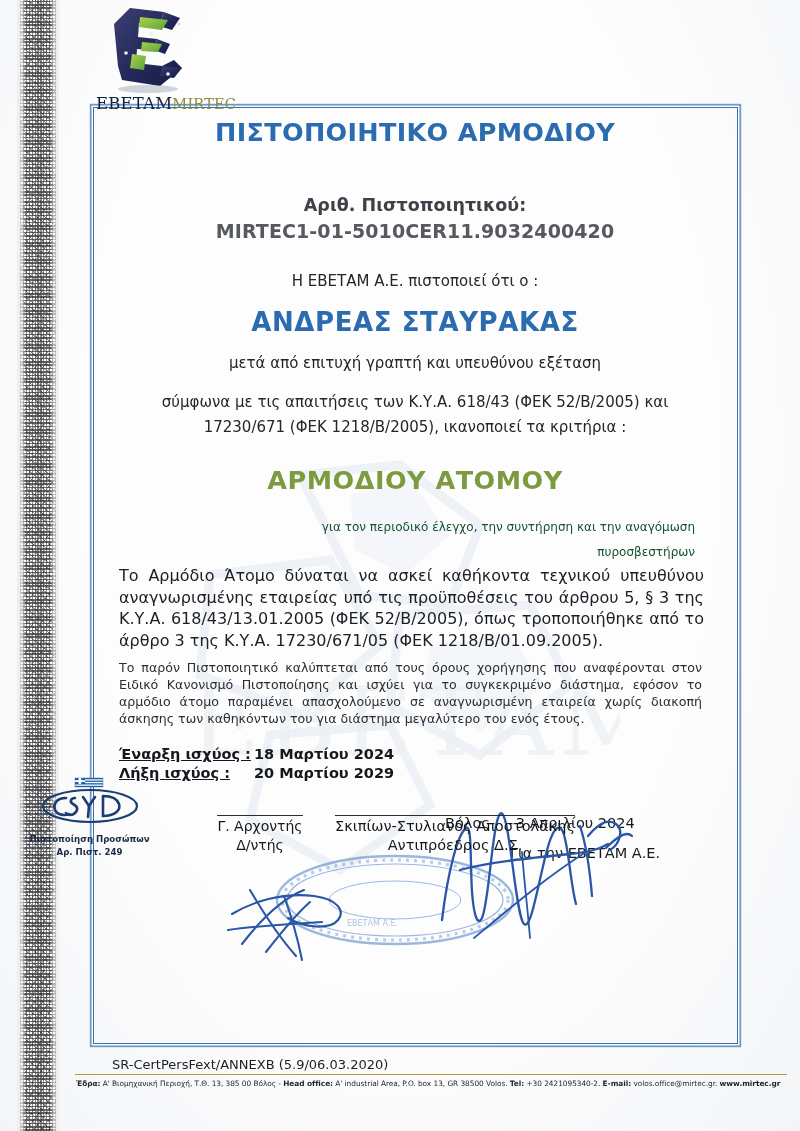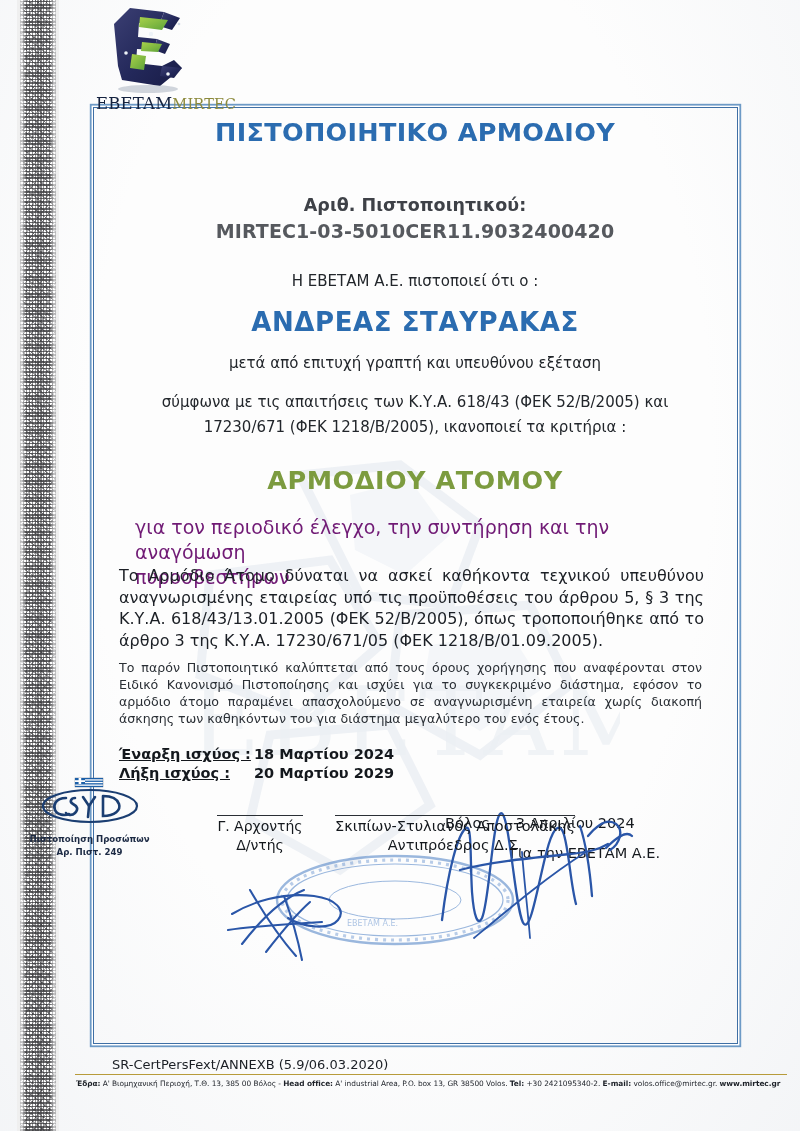--- a/index.html
+++ b/index.html
@@ -222,24 +222,24 @@
     font-weight: bold;
     color: #7c9b3f;
     letter-spacing: .5px;
   }
 
   .scope {
     position: absolute;
     top: 408px;
     left: 30px;
     width: 560px;
-    text-align: left;
-    font-size: 19px;
+    text-align: right;
+    font-size: 12px;
     line-height: 25px;
-    color: #701a75;
+    color: #14532d;
   }
 
   .body-para {
     position: absolute;
     top: 458px;
     left: 14px;
     width: 585px;
     text-align: justify;
     text-align-last: left;
     font-size: 16px;
@@ -448,21 +448,21 @@
     <div class="logo-word">
       <span class="ebetam">EBETAM</span><span class="mirtec">MIRTEC</span>
     </div>
   </div>
 
   <div class="content">
 
     <div class="title">ΠΙΣΤΟΠΟΙΗΤΙΚΟ ΑΡΜΟΔΙΟΥ</div>
 
     <div class="certno-label">Αριθ. Πιστοποιητικού:</div>
-    <div class="certno-value">MIRTEC1-03-5010CER11.9032400420</div>
+    <div class="certno-value">MIRTEC1-01-5010CER11.9032400420</div>
 
     <div class="certifies-line">Η ΕΒΕΤΑΜ Α.Ε. πιστοποιεί ότι ο :</div>
 
     <div class="holder-name">ΑΝΔΡΕΑΣ ΣΤΑΥΡΑΚΑΣ</div>
 
     <div class="exam-line">μετά από επιτυχή γραπτή και υπευθύνου εξέταση</div>
 
     <div class="requirements">
       <div>σύμφωνα με τις απαιτήσεις των Κ.Υ.Α. 618/43 (ΦΕΚ 52/Β/2005) και</div>
       <div>17230/671 (ΦΕΚ 1218/Β/2005), ικανοποιεί τα κριτήρια :</div>

